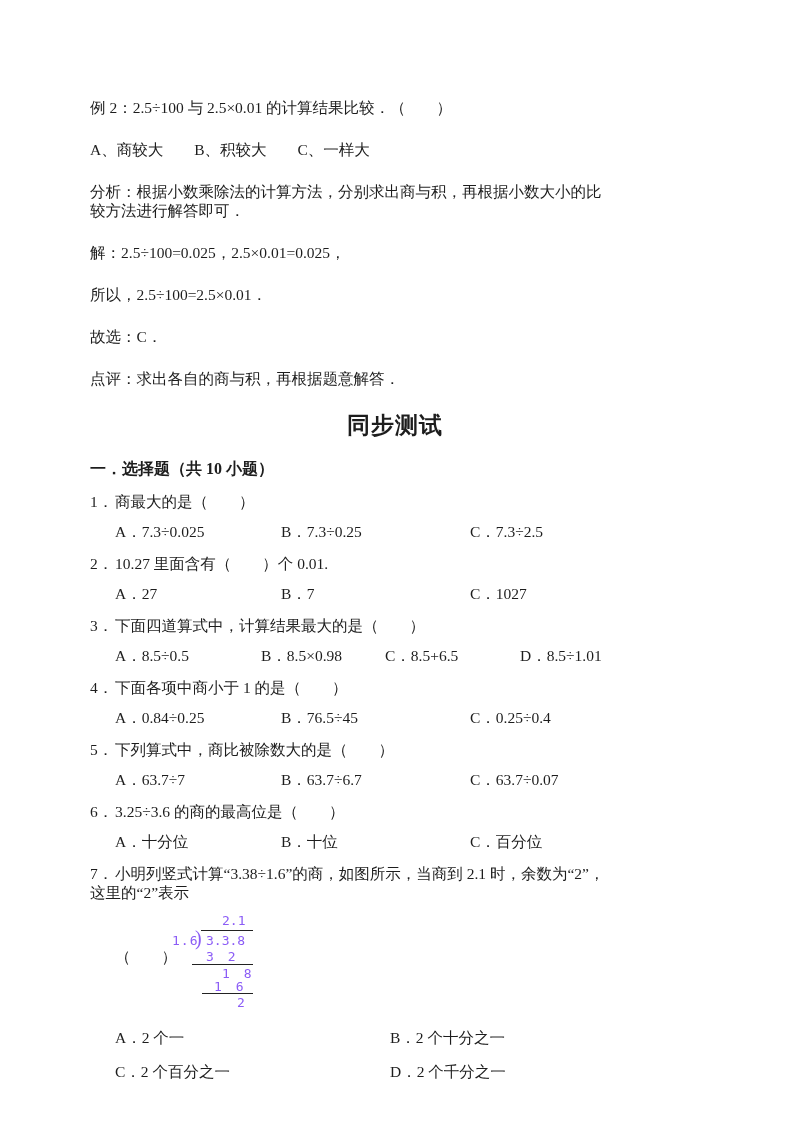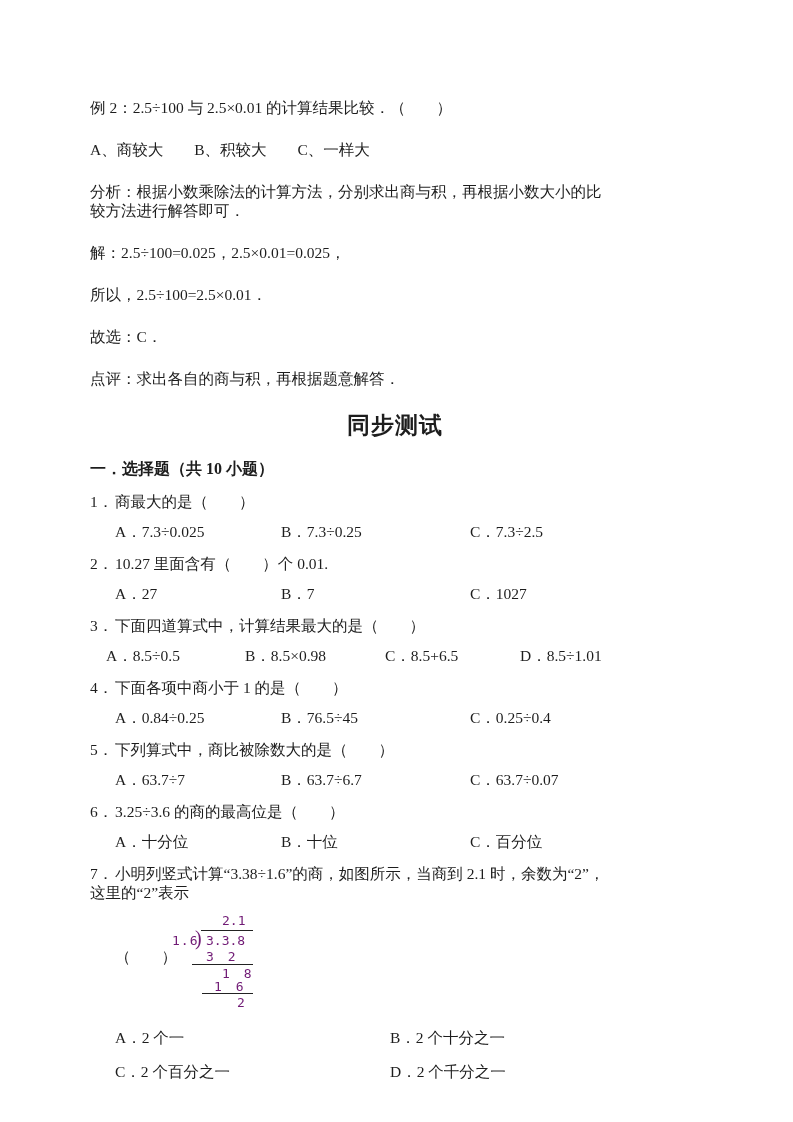--- a/index.html
+++ b/index.html
@@ -16,28 +16,28 @@
   .heading { font-size:23px; line-height:30px; font-weight:bold; text-align:center;
              margin:0 0 18px -45px; width:700px; letter-spacing:1px; }
   .part-title { font-size:16px; line-height:20px; font-weight:bold; margin-bottom:13px; }
   .q-text { margin-bottom:11px; white-space:pre-wrap; }
   .q-num { display:inline-block; min-width:25px; }
   .opt-row { position:relative; height:19px; margin-bottom:13px; font-size:15.5px; line-height:19px; }
   .opt { position:absolute; top:0; white-space:pre; }
   
   .c3-0 { left:25px; } .c3-1 { left:191px; } .c3-2 { left:380px; }
   
-  .c4-0 { left:16px;text-align:center; } .c4-1 { left:155px; } .c4-2 { left:295px; } .c4-3 { left:430px; }
+  .c4-0 { left:25px;text-align:center; } .c4-1 { left:171px; } .c4-2 { left:295px; } .c4-3 { left:430px; }
   
   .c2-0 { left:25px; } .c2-1 { left:300px; }
   
   .figure { position:relative; height:96px; margin:6px 0 19px; }
   .blank { position:absolute; left:25px; top:34px; font-size:15.5px; }
   .longdiv { position:absolute; left:80px; top:0; width:190px; height:96px;
-             font-family:"DejaVu Sans Mono",monospace; font-size:13px; line-height:13px; color:#701a75; }
+             font-family:"DejaVu Sans Mono",monospace; font-size:13px; line-height:13px; color:#8b5cf6; }
   .ld { position:absolute; white-space:pre; }
   .ld-quot    { left:52px; top:1px; }
   .ld-divisor { left:2px;  top:21px; letter-spacing:1px; }
   .ld-bracket { left:25px; top:15px; font-size:20px; line-height:20px; font-family:"Liberation Serif",serif; }
   .ld-vinc    { position:absolute; left:31px; top:17px; width:52px; border-top:1.6px solid #222; }
   .ld-dividend{ left:36px; top:21px;text-align:center; }
   .ld-r1      { left:36px; top:37px; word-spacing:6px; }
   .ld-l1      { position:absolute; left:22px; top:51px; width:61px; border-top:1.6px solid #222; }
   .ld-r2      { left:52px; top:54px; word-spacing:6px; }
   .ld-r3      { left:44px; top:67px; word-spacing:6px; }

